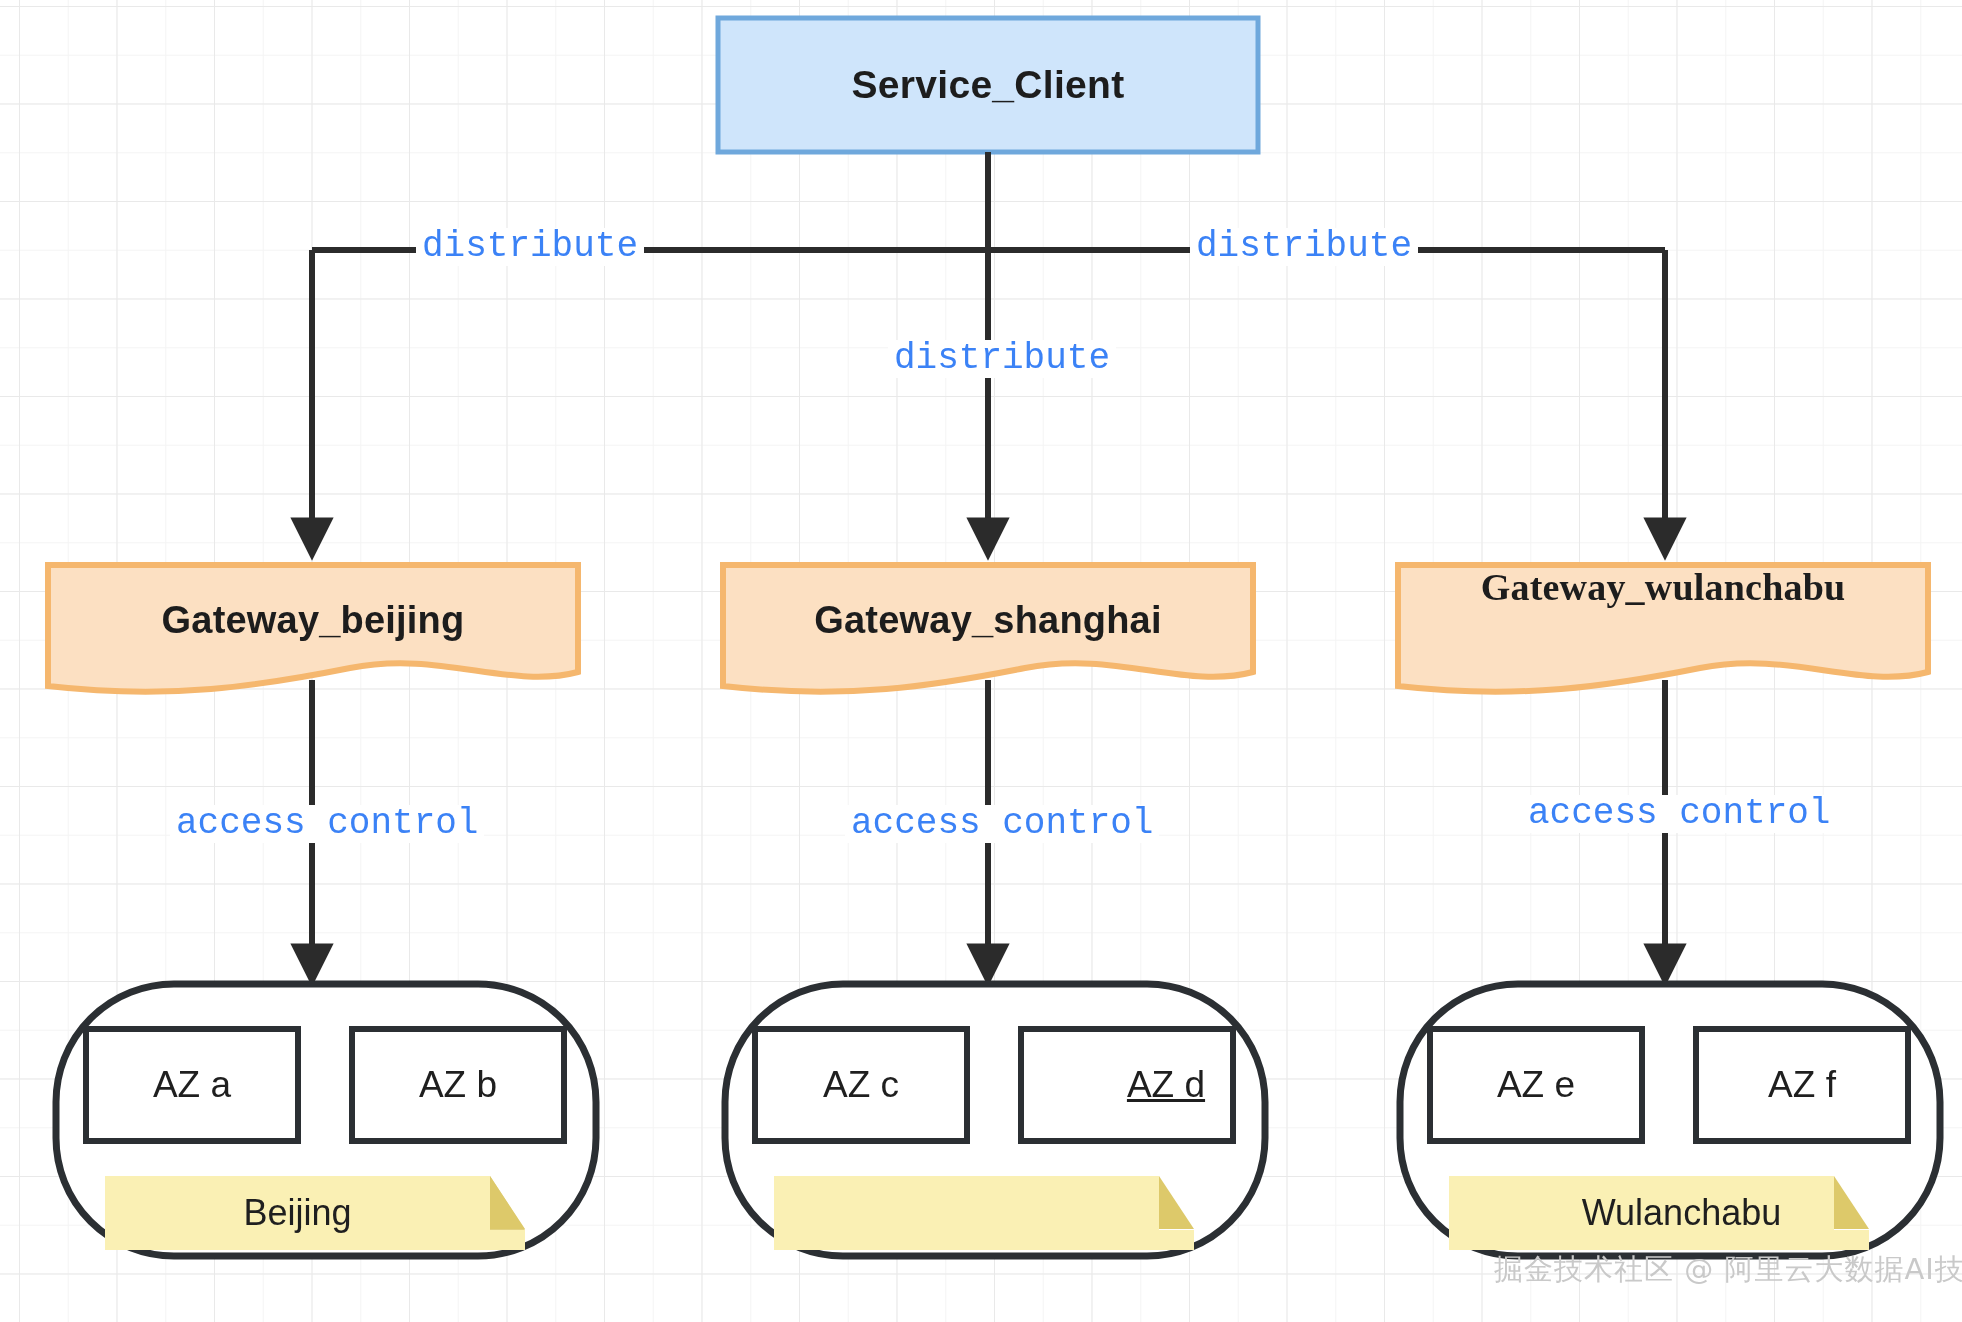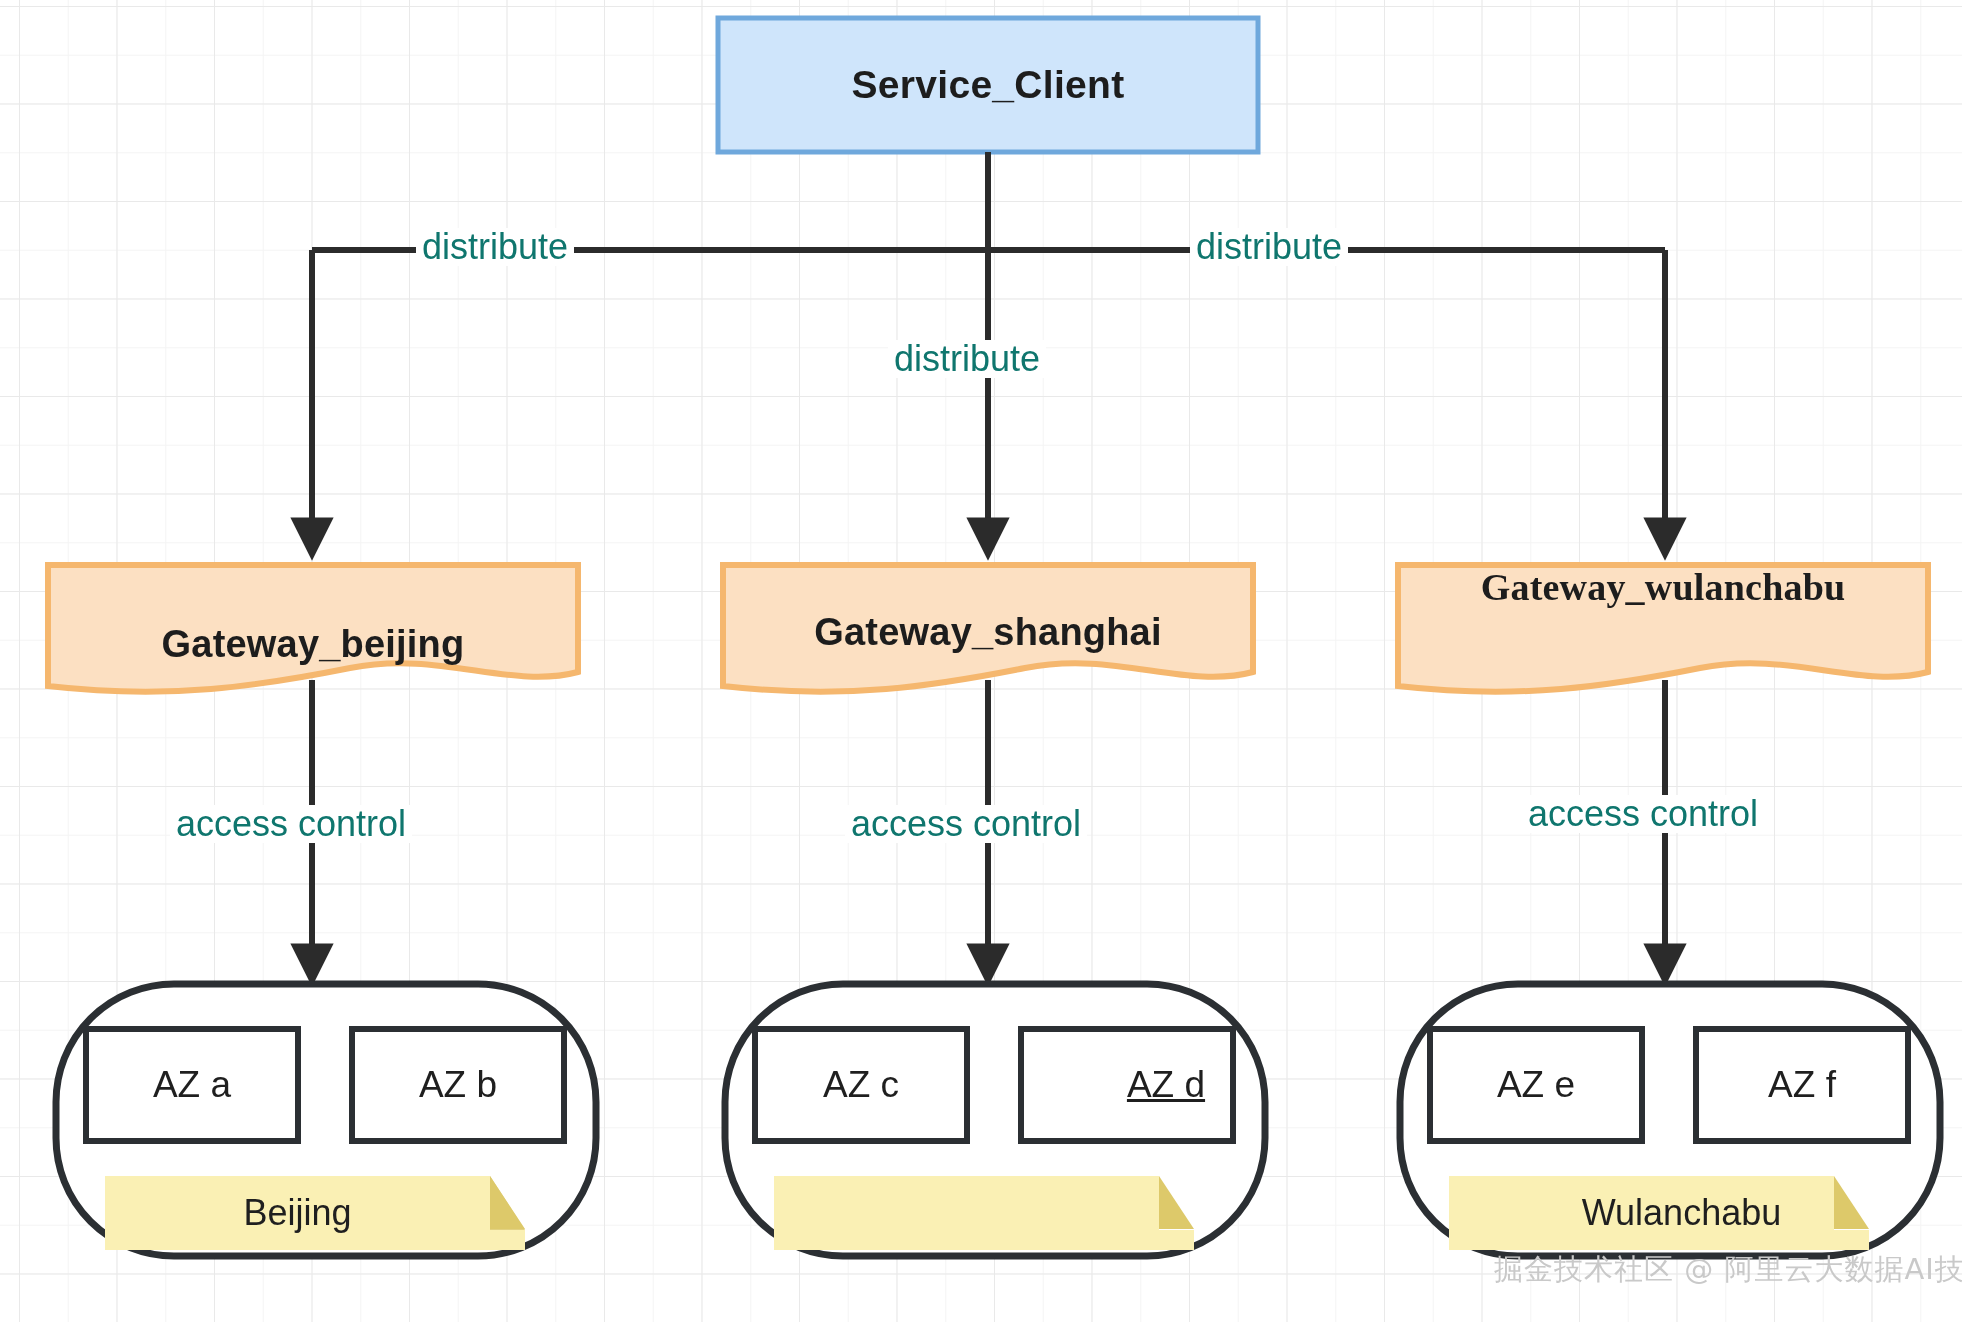--- a/index.html
+++ b/index.html
@@ -59,25 +59,26 @@
   }
   .note-label {
     font-size: 36px;
     font-weight: normal;
     color: #1f1f1f;
     border-radius: 14px;
   }
   .edge-label {
     position: absolute;
     font-size: 36px;
-    color: #0f766e;
+    color: #3b82f6;
     background: #ffffff;
     padding: 0 6px;
     white-space: nowrap;
     line-height: 1.05;
+    font-family: Liberation Mono, monospace;
   }
   .watermark {
     position: absolute;
     font-size: 29px;
     color: #c9c9c9;
     white-space: nowrap;
     letter-spacing: 1px;
     font-family: "DejaVu Sans", sans-serif;
   }
 </style>
@@ -162,23 +163,23 @@
     </g>
 
     <g>
       <path d="M 1449 1176 L 1834 1176 L 1834 1230 L 1869 1230 L 1869 1250 L 1449 1250 Z" fill="#faf0b4"></path>
       <path d="M 1834 1176 L 1869 1229 L 1834 1229 Z" fill="#ddc96a"></path>
     </g>
   </svg>
 
   <div class="node-label client-label" style="left:718px; top:18px; width:540px; height:134px;">Service_Client</div>
 
-  <div class="node-label gateway-label" style="left:48px; top:594px; width:530px; height:100px;">Gateway_beijing</div>
-
-  <div class="node-label gateway-label" style="left:723px; top:582px; width:530px; height:100px;">Gateway_shanghai</div>
+  <div class="node-label gateway-label" style="left:48px; top:570px; width:530px; height:100px;">Gateway_beijing</div>
+
+  <div class="node-label gateway-label" style="left:723px; top:570px; width:530px; height:100px;">Gateway_shanghai</div>
 
   <div class="node-label gateway-label" style="left:1398px; top:537px; width:530px; height:100px;font-family:Liberation Serif, serif;">Gateway_wulanchabu</div>
 
   <div class="node-label az-label" style="left:86px; top:1029px; width:212px; height:112px;">AZ a</div>
   <div class="node-label az-label" style="left:352px; top:1029px; width:212px; height:112px;">AZ b</div>
 
   <div class="node-label az-label" style="left:755px; top:1029px; width:212px; height:112px;">AZ c</div>
   <div class="node-label az-label" style="left:1060px; top:1029px; width:212px; height:112px;text-decoration:underline;">AZ d</div>
 
   <div class="node-label az-label" style="left:1430px; top:1029px; width:212px; height:112px;">AZ e</div>

